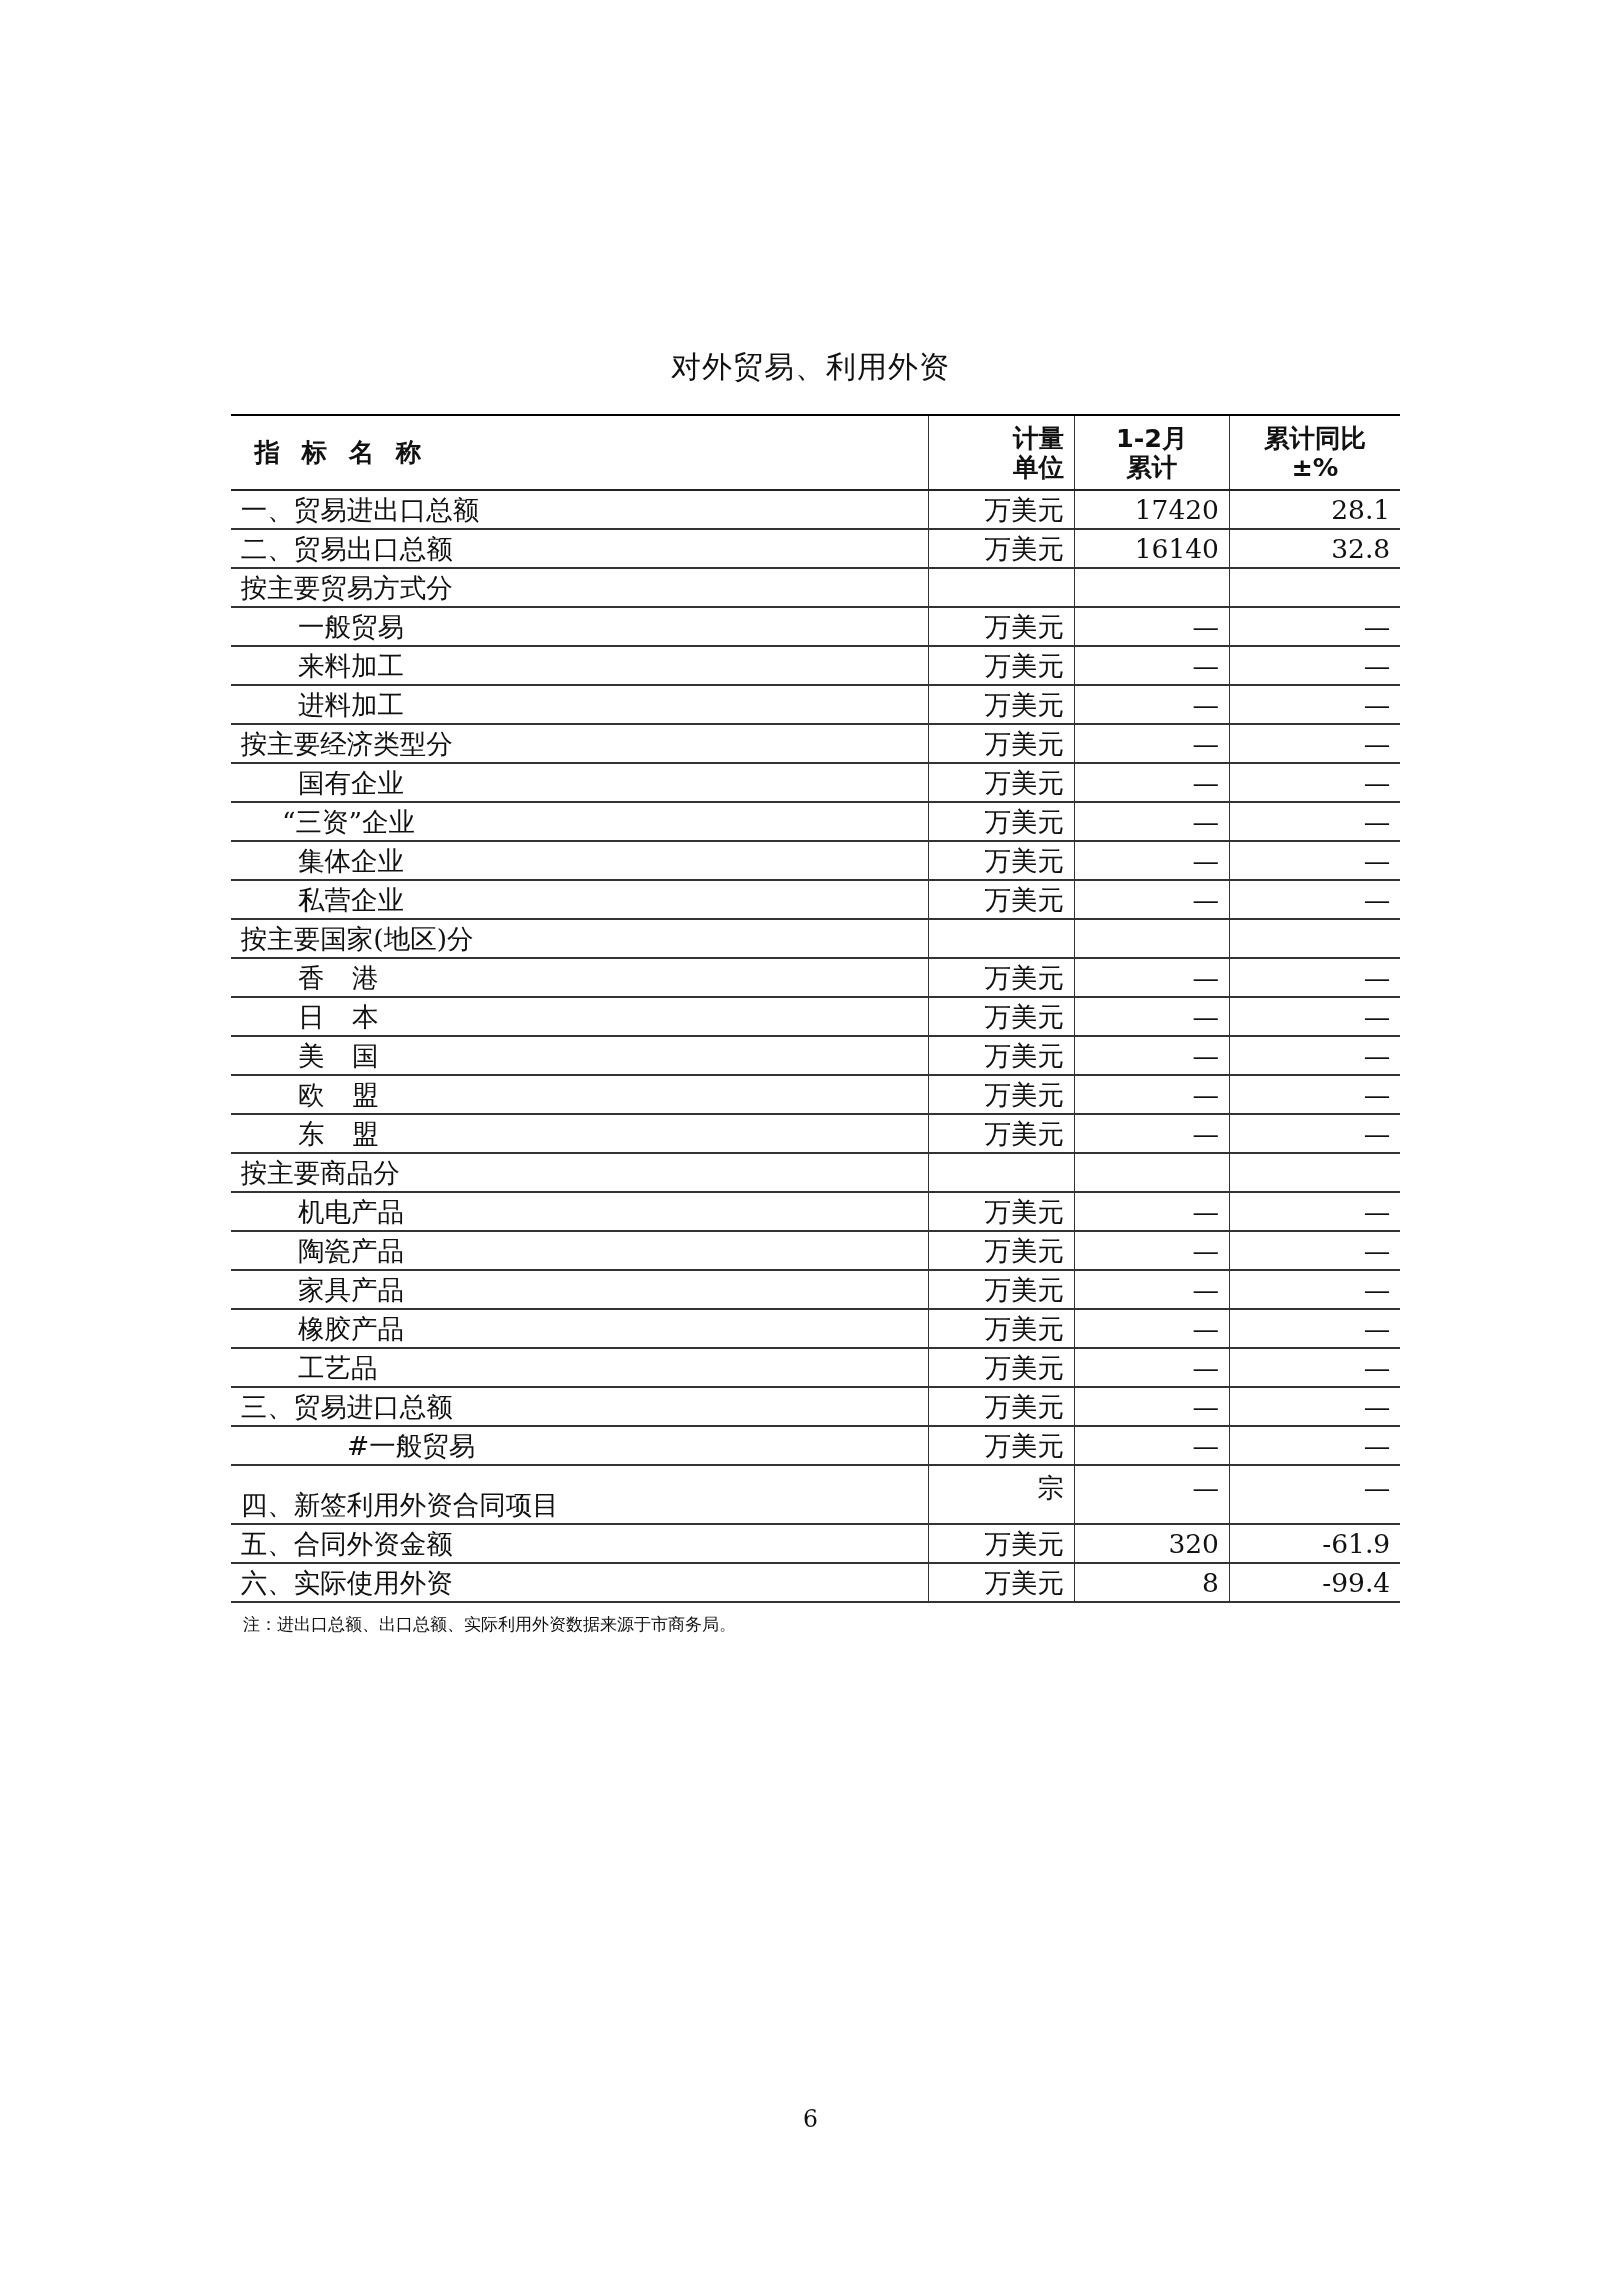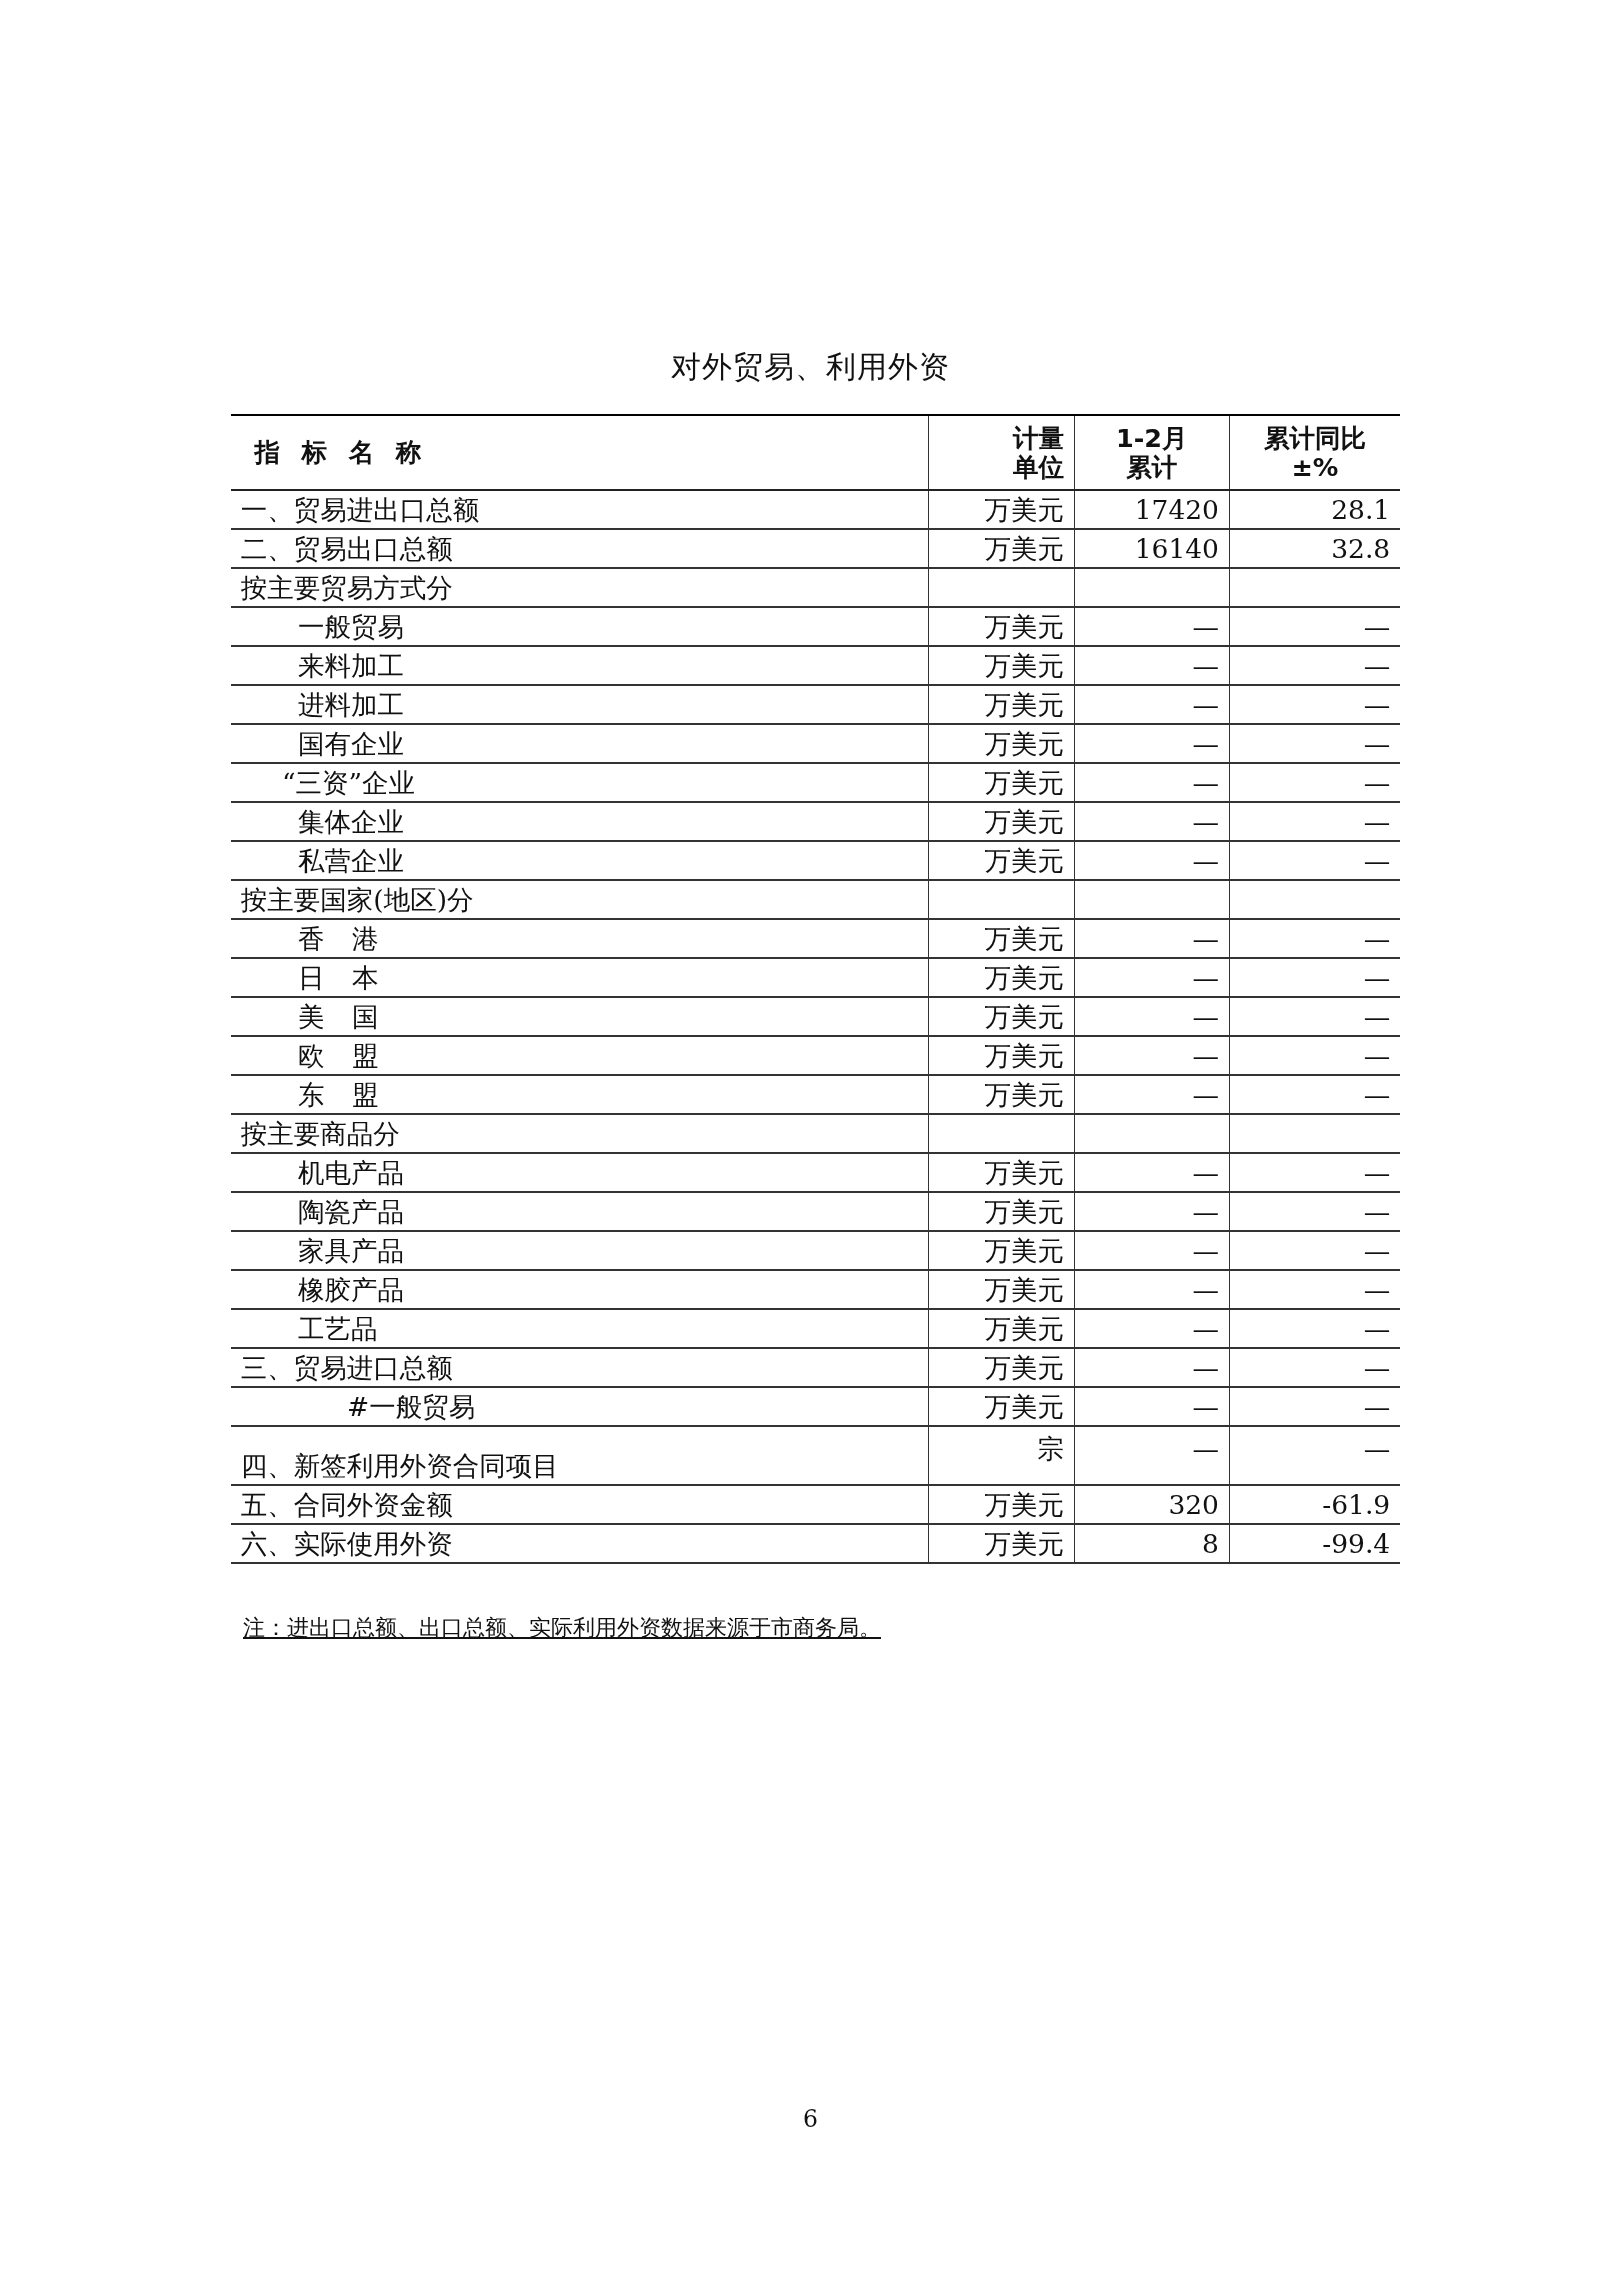--- a/index.html
+++ b/index.html
@@ -13,21 +13,21 @@
   .c2{width:145px;text-align:right;border-left:1.5px solid #333;}
   .c3{width:161px;text-align:right;border-left:1.5px solid #333;}
   thead .c2,thead .c3{text-align:center;}
   .h-name{letter-spacing:21.6px;padding-left:13.7px;}
   .ind1{padding-left:67px;}
   .ind2{padding-left:116px;}
   .spaced{letter-spacing:27.4px;}
   tr.tall td{height:57px;}
   tr.tall td.c0{vertical-align:bottom;line-height:37px;margin-top:14px;}
   tr.tall td.c1,tr.tall td.c2,tr.tall td.c3{vertical-align:top;line-height:43px;}
-  .note{position:absolute;left:243px;top:1613px;font-size:22px;text-decoration:underline;}
+  .note{position:absolute;left:243px;top:1613px;font-size:17px;}
   .pageno{position:absolute;top:2105px;left:0;width:1621px;text-align:center;font-size:23.5px;}
 </style>
 </head>
 <body>
 
 <div class="title">对外贸易、利用外资</div>
 
 <table>
   <thead>
     <tr>
@@ -68,20 +68,26 @@
         <td class="c2">—</td>
         <td class="c3">—</td>
       </tr>
     <tr>
         <td class="c0 ind1">进料加工</td>
         <td class="c1">万美元</td>
         <td class="c2">—</td>
         <td class="c3">—</td>
       </tr>
     <tr>
+        <td class="c0">按主要经济类型分</td>
+        <td class="c1">万美元</td>
+        <td class="c2">—</td>
+        <td class="c3">—</td>
+      </tr>
+    <tr>
         <td class="c0 ind1">国有企业</td>
         <td class="c1">万美元</td>
         <td class="c2">—</td>
         <td class="c3">—</td>
       </tr>
     <tr>
         <td class="c0 ind1" style="padding-left:51px">“三资”企业</td>
         <td class="c1">万美元</td>
         <td class="c2">—</td>
         <td class="c3">—</td>

